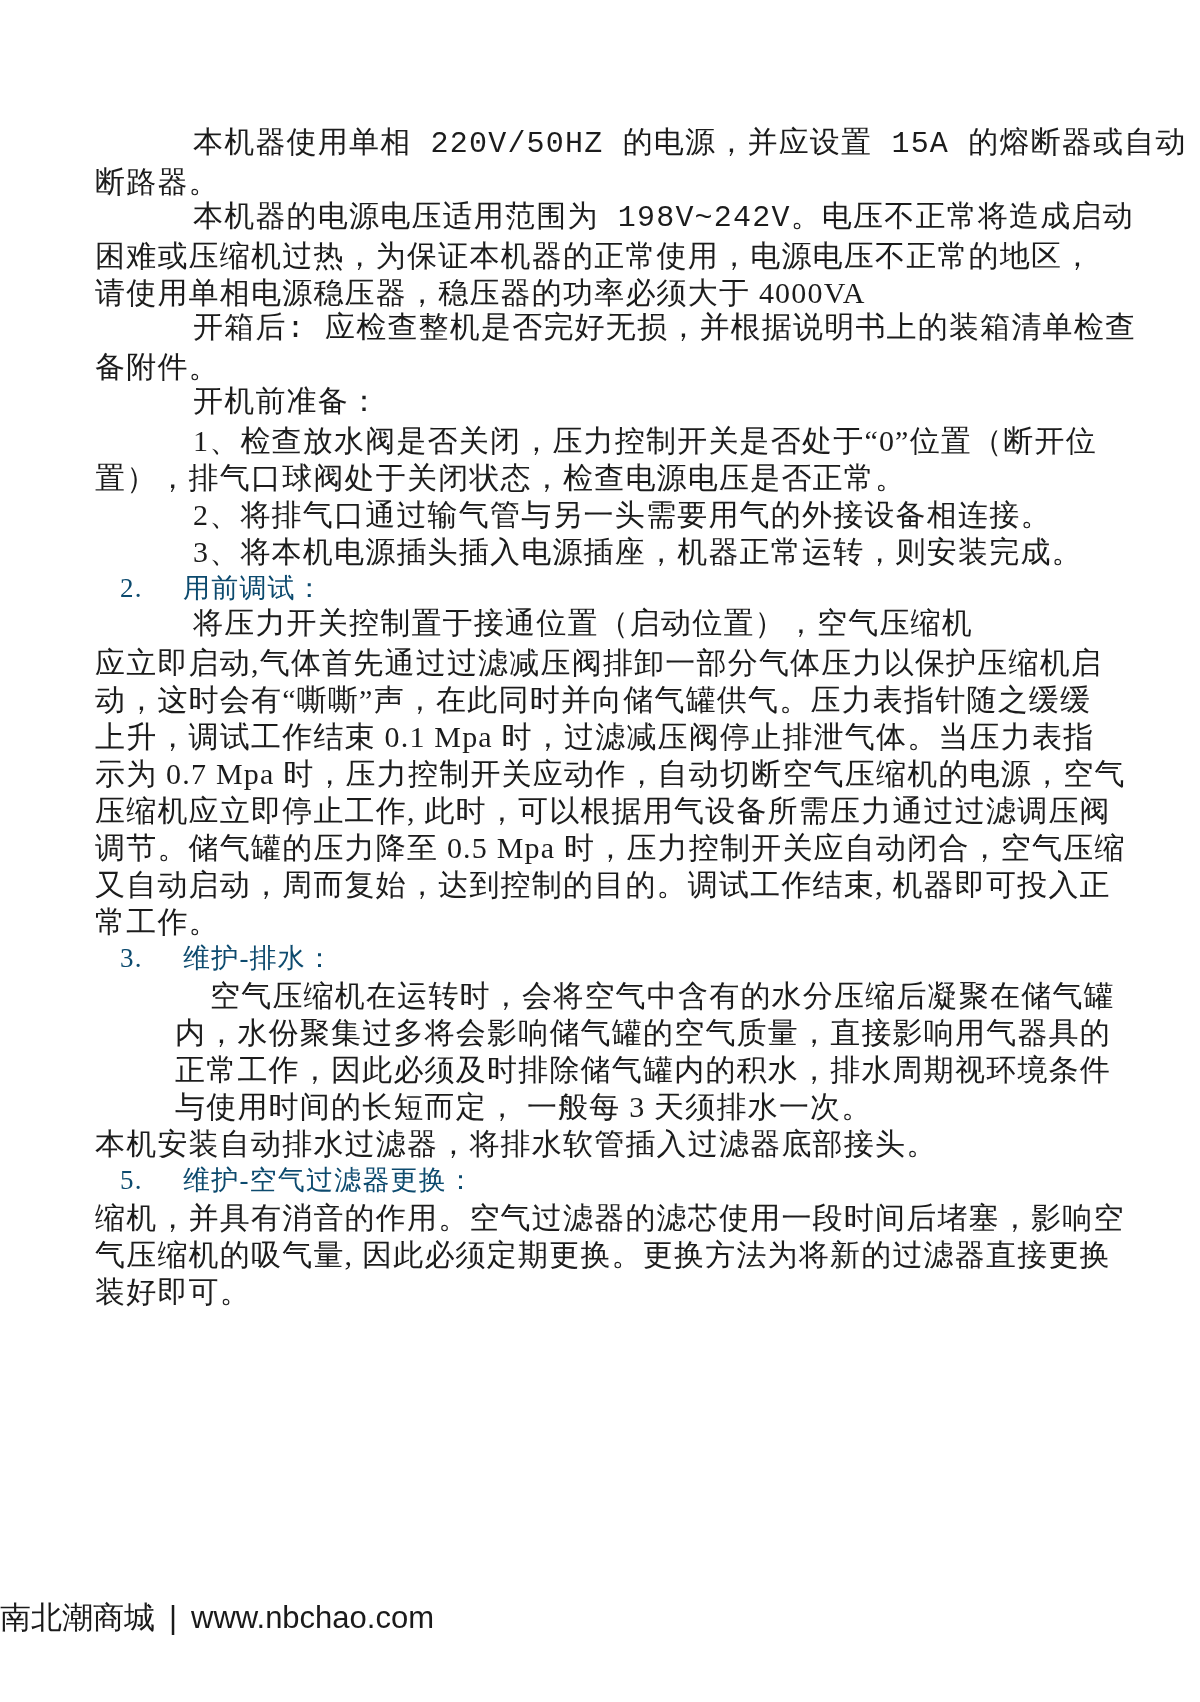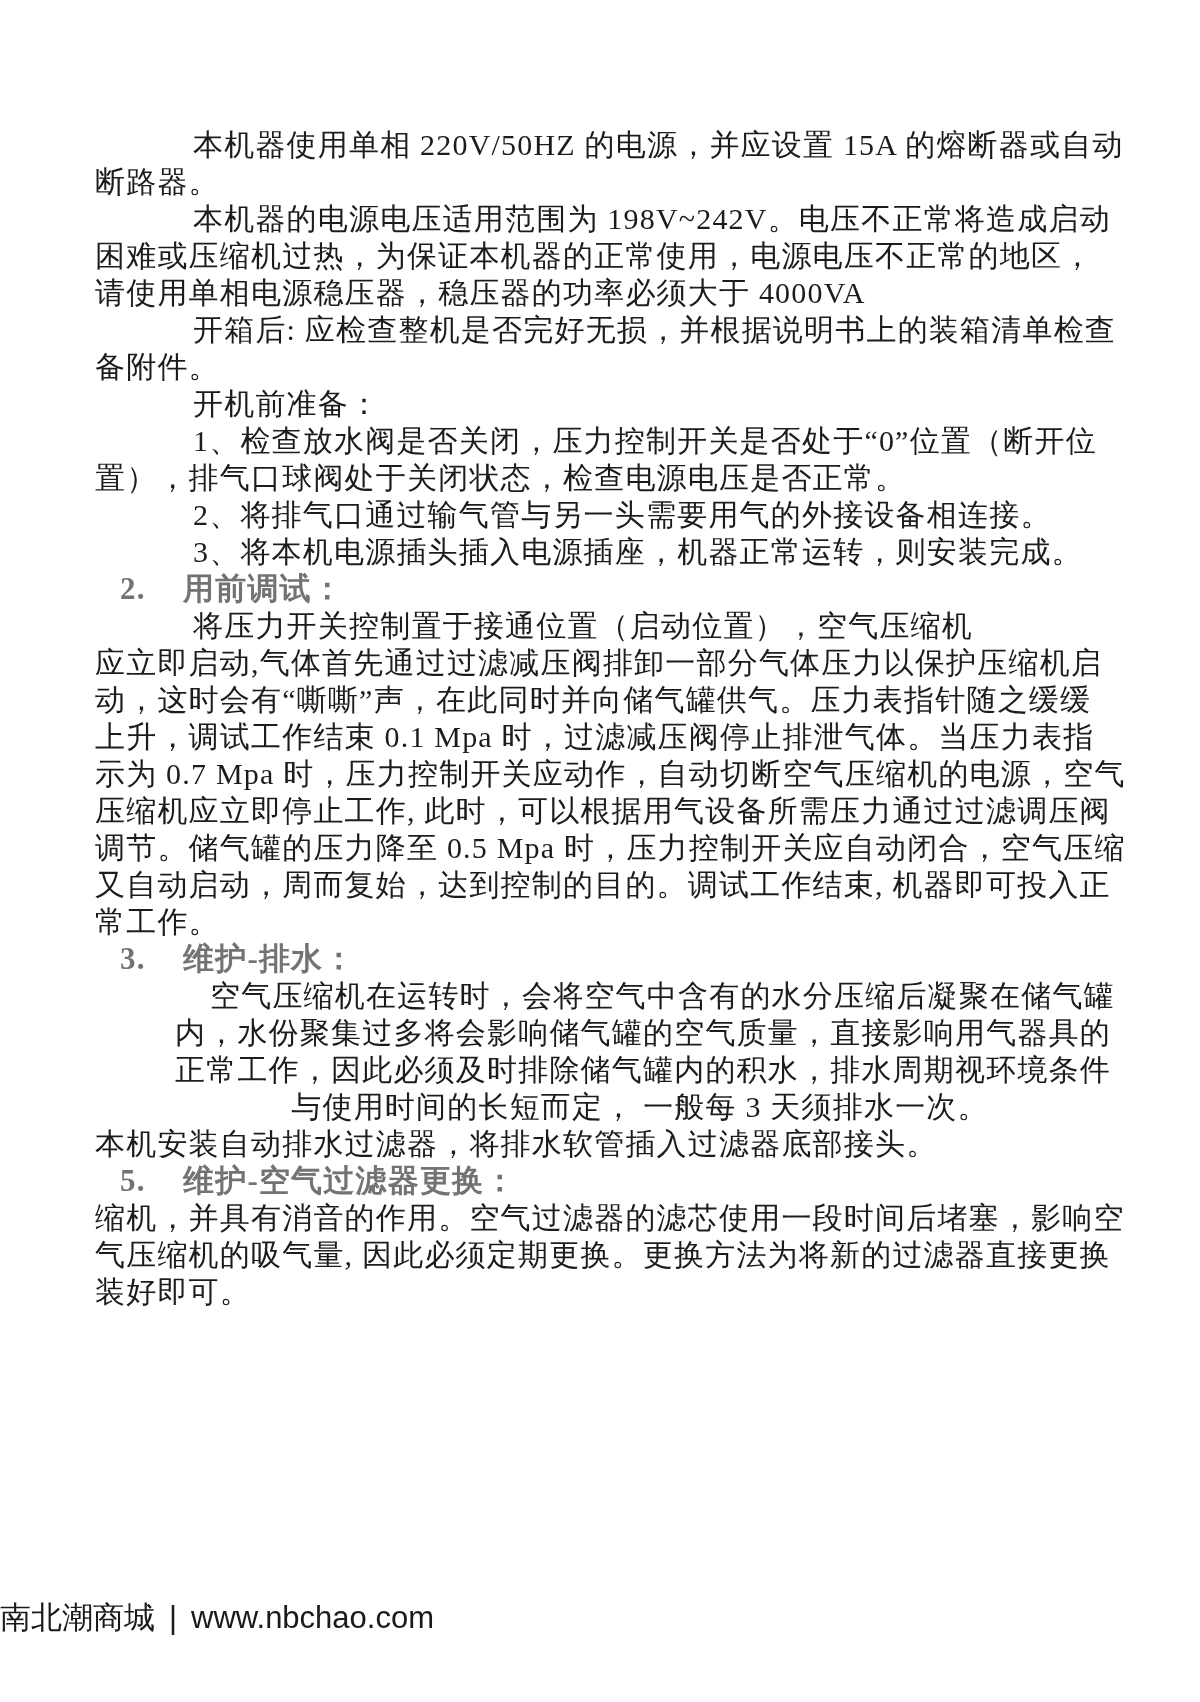--- a/index.html
+++ b/index.html
@@ -21,30 +21,30 @@
     width:1010px;
   }
   .line{
     font-size:30px;
     line-height:37px;
     height:37px;
     letter-spacing:1.2px;
     white-space:pre;
     color:#1c1c1c;
   }
-  .indent{text-indent:98px;}
+  .indent{text-indent:98px;font-family:Liberation Mono, monospace;}
   .list{text-indent:98px;}
   .flush{text-indent:0;}
-  .sec3{margin-left:80px;text-align:center;}
+  .sec3{margin-left:80px;}
   .sec3-first{margin-left:80px;text-indent:35px;}
   .sec5-first{text-indent:48px;}
   .heading{
-    font-weight:bold;
-    color:#737373;
-    font-size:31px;
+    font-weight:normal;
+    color:#0c4a6e;
+    font-size:27px;
   }
   .heading .h-num{
     display:inline-block;
     margin-left:25px;
     width:63px;
   }
   .footer{
     position:absolute;
     left:0;top:1596px;
     width:1200px;

